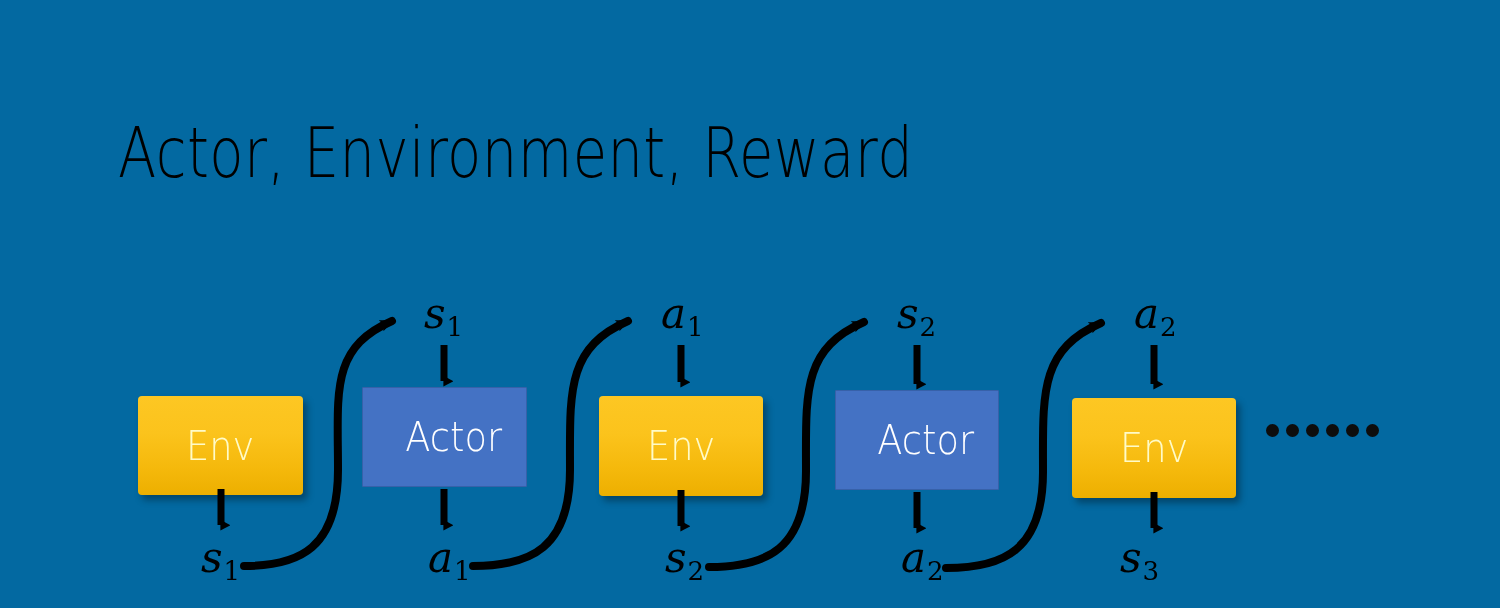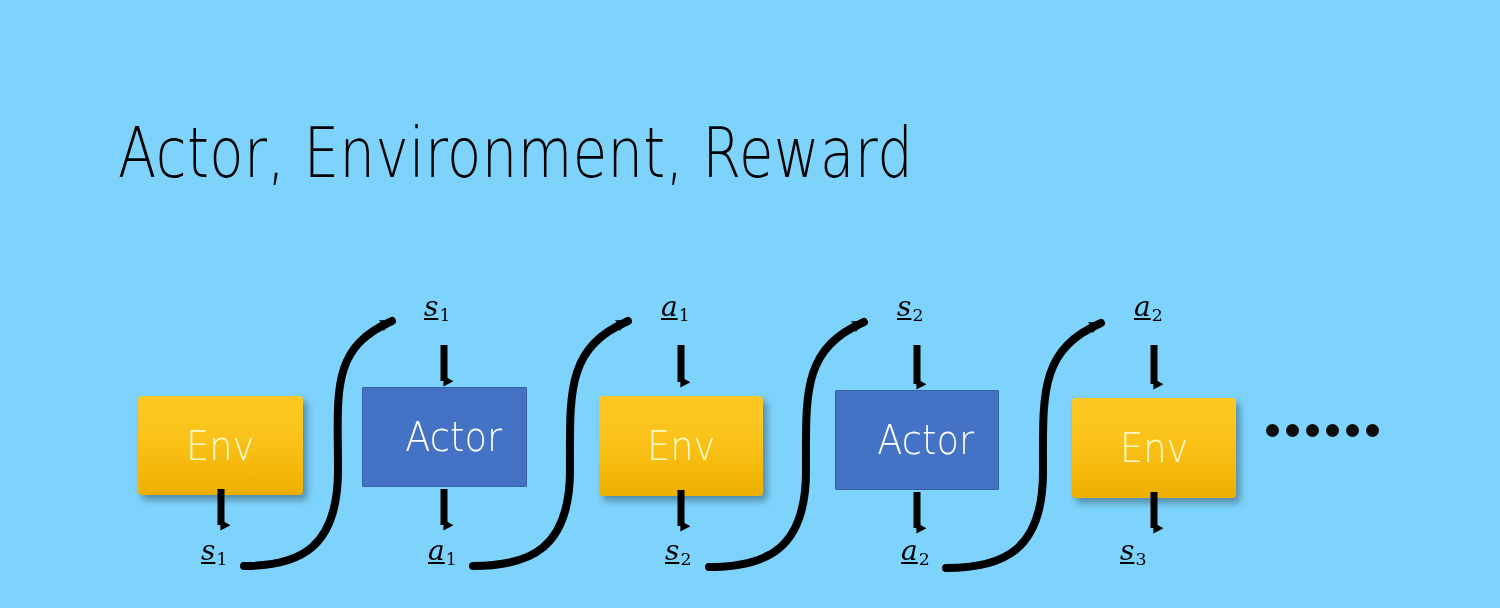--- a/index.html
+++ b/index.html
@@ -4,21 +4,21 @@
 <style>
   html, body {
     margin: 0;
     padding: 0;
     background: #ffffff;
   }
   #slide {
     position: relative;
     width: 1500px;
     height: 608px;
-    background: #7dd3fc;
+    background: #0369a1;
     overflow: hidden;
     font-family: "Liberation Sans", sans-serif;
   }
 
   
   #slide-title {
     position: absolute;
     left: 118px;
     top: 118px;
     font-family: "DejaVu Sans", sans-serif;
@@ -75,25 +75,24 @@
   }
   .node.actor .node-label {
     color: #FFFFFF;
   }
 
   
   .mathlabel {
     position: absolute;
     font-family: "DejaVu Serif", serif;
     font-style: italic;
-    font-size: 28px;
+    font-size: 42px;
     color: #000000;
     white-space: nowrap;
     line-height: 1;
-    text-decoration: underline;
   }
   .mathlabel sub {
     font-size: 0.62em;
     font-style: normal;
     vertical-align: -0.30em;
     margin-left: 1px;
   }
 
   
   #ellipsis {

